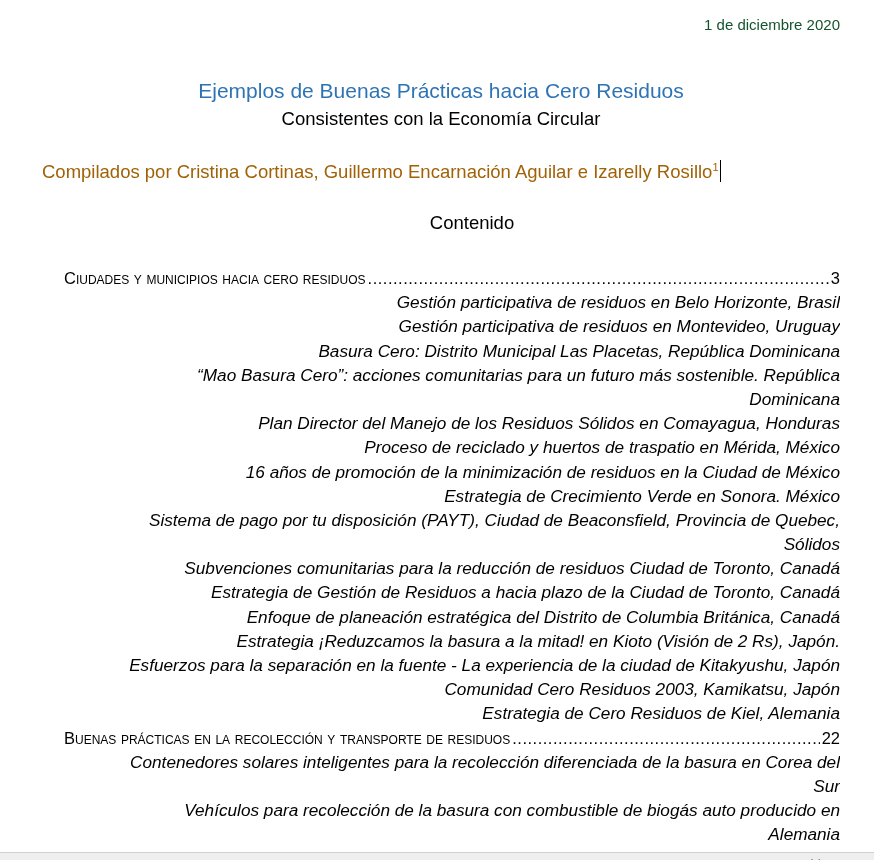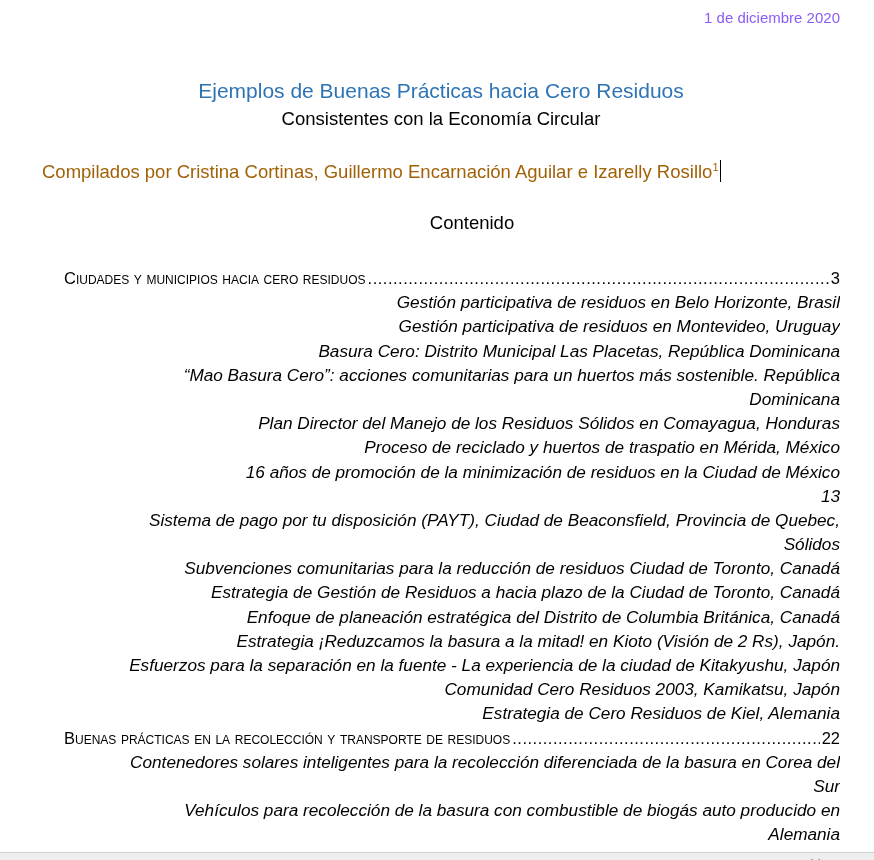--- a/index.html
+++ b/index.html
@@ -5,22 +5,22 @@
   html, body { margin: 0; padding: 0; }
   body {
     width: 874px; height: 860px; overflow: hidden;
     background: #ffffff;
     font-family: "Liberation Sans", "DejaVu Sans", sans-serif;
     color: #000;
     position: relative;
   }
   .page { position: absolute; left: 0; top: 0; width: 874px; height: 852px; background: #fff; }
   .date {
-    position: absolute; right: 34px; top: 9px;
-    font-size: 15px; color: #8b5cf6;
+    position: absolute; right: 34px; top: 16px;
+    font-size: 15px; color: #14532d;
   }
   .title {
     position: absolute; left: 0; width: 882px; top: 79px; text-align: center;
     font-size: 21px; color: #2e74b5;
   }
   .subtitle {
     position: absolute; left: 0; width: 882px; top: 108px; text-align: center;
     font-size: 18.5px; color: #000;
   }
   .authors {
@@ -85,21 +85,21 @@
         <span class="txt">Gestión participativa de residuos en Montevideo, Uruguay</span>
         <span class="dots"></span>
         <span class="num">4</span>
       </div>
       <div class="toc-row lvl2">
         <span class="txt">Basura Cero: Distrito Municipal Las Placetas, República Dominicana</span>
         <span class="dots"></span>
         <span class="num">6</span>
       </div>
       <div class="toc-row lvl2 wrap1">
-        <span class="txt">“Mao Basura Cero”: acciones comunitarias para un huertos más sostenible. República</span>
+        <span class="txt">“Mao Basura Cero”: acciones comunitarias para un futuro más sostenible. República</span>
       </div>
       <div class="toc-row lvl2">
         <span class="txt">Dominicana</span>
         <span class="dots"></span>
         <span class="num">7</span>
       </div>
       <div class="toc-row lvl2">
         <span class="txt">Plan Director del Manejo de los Residuos Sólidos en Comayagua, Honduras</span>
         <span class="dots"></span>
         <span class="num">8</span>
@@ -108,20 +108,21 @@
         <span class="txt">Proceso de reciclado y huertos de traspatio en Mérida, México</span>
         <span class="dots"></span>
         <span class="num">9</span>
       </div>
       <div class="toc-row lvl2">
         <span class="txt">16 años de promoción de la minimización de residuos en la Ciudad de México</span>
         <span class="dots"></span>
         <span class="num">11</span>
       </div>
       <div class="toc-row lvl2">
+        <span class="txt">Estrategia de Crecimiento Verde en Sonora. México</span>
         <span class="dots"></span>
         <span class="num">13</span>
       </div>
       <div class="toc-row lvl2 wrap1">
         <span class="txt">Sistema de pago por tu disposición (PAYT), Ciudad de Beaconsfield, Provincia de Quebec,</span>
       </div>
       <div class="toc-row lvl2">
         <span class="txt">Sólidos</span>
         <span class="dots"></span>
         <span class="num">14</span>

